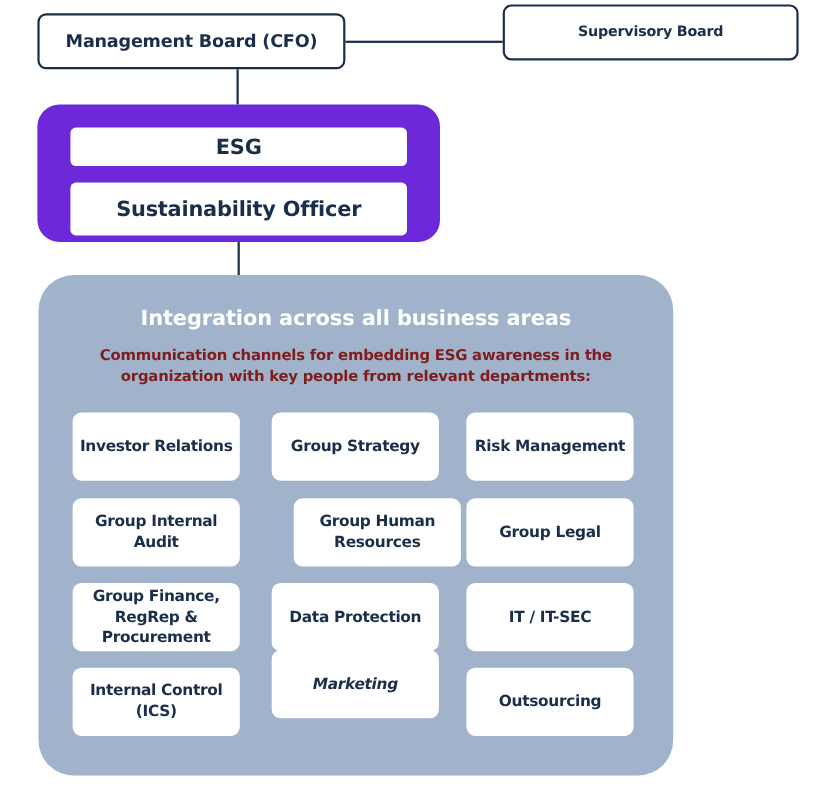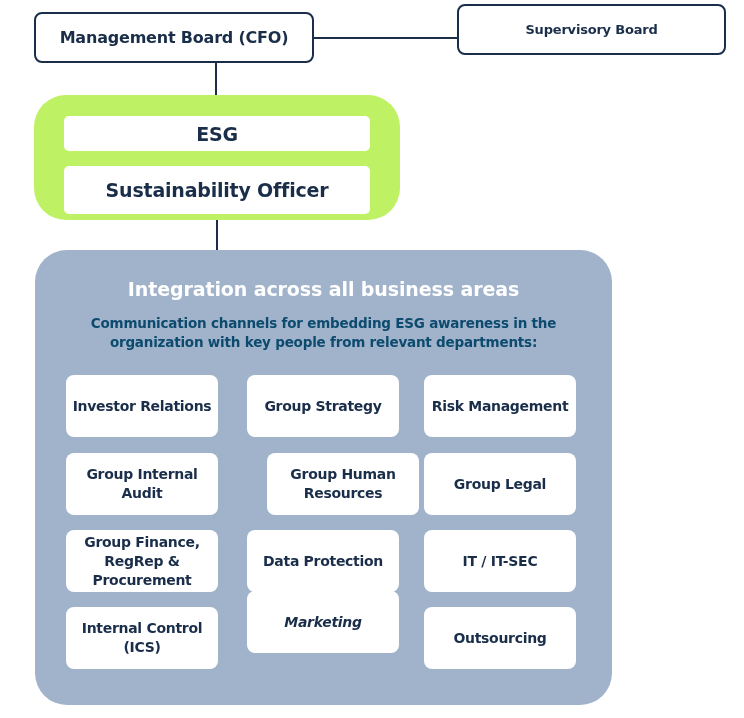--- a/index.html
+++ b/index.html
@@ -8,31 +8,31 @@
   .box { position: absolute; box-sizing: border-box; display: flex; align-items: center;
          justify-content: center; text-align: center; font-weight: bold; }
   .board { border: 2px solid #1a2e4a; border-radius: 8px; background: #fff; }
   #mgmt { left: 34px; top: 12px; width: 280px; height: 51px; font-size: 16px; letter-spacing: -0.2px; }
   #sup { left: 457px; top: 4px; width: 269px; height: 51px; font-size: 13px; letter-spacing: -0.2px; }
   .line { position: absolute; background: #1a2e4a; }
   #line-h { left: 314px; top: 37px; width: 143px; height: 2px; }
   #line-v1 { left: 215px; top: 63px; width: 2px; height: 32px; }
   #line-v2 { left: 216px; top: 220px; width: 2px; height: 30px; }
   #esg-panel { position: absolute; left: 34px; top: 95px; width: 366px; height: 125px;
-               background: #bef264; border-radius: 32px; }
+               background: #6d28d9; border-radius: 20px; }
   .esg-item { position: absolute; left: 30px; width: 306px; background: #fff; border-radius: 5px;
               display: flex; align-items: center; justify-content: center; font-weight: bold;
               font-size: 19px; color: #1a2e4a; letter-spacing: -0.2px; }
   #esg-1 { top: 21px; height: 35px; }
   #esg-2 { top: 71px; height: 48px; }
   #integration { position: absolute; left: 35px; top: 250px; width: 577px; height: 455px;
                  background: #a0b3cb; border-radius: 32px; }
   #int-title { position: absolute; left: 0; right: 0; top: 28px; text-align: center; color: #fff;
                font-weight: bold; font-size: 19px; letter-spacing: -0.1px; }
-  #int-sub { position: absolute; left: 30px; right: 30px; top: 64px; text-align: center; color: #0c4a6e;
+  #int-sub { position: absolute; left: 30px; right: 30px; top: 64px; text-align: center; color: #7f1d1d;
              font-weight: bold; font-size: 13.5px; line-height: 19px; letter-spacing: -0.2px; }
   #grid { position: absolute; left: 31px; top: 125px; width: 510px; height: 294px; }
   .card { position: absolute; width: 152px; height: 62px; background: #fff; border-radius: 8px;
           display: flex; align-items: center; justify-content: center; text-align: center;
           font-weight: bold; font-size: 14px; line-height: 19px; color: #1a2e4a;
           box-sizing: border-box; padding: 16px 6px; letter-spacing: -0.3px; }
 </style>
 </head>
 <body>
 

